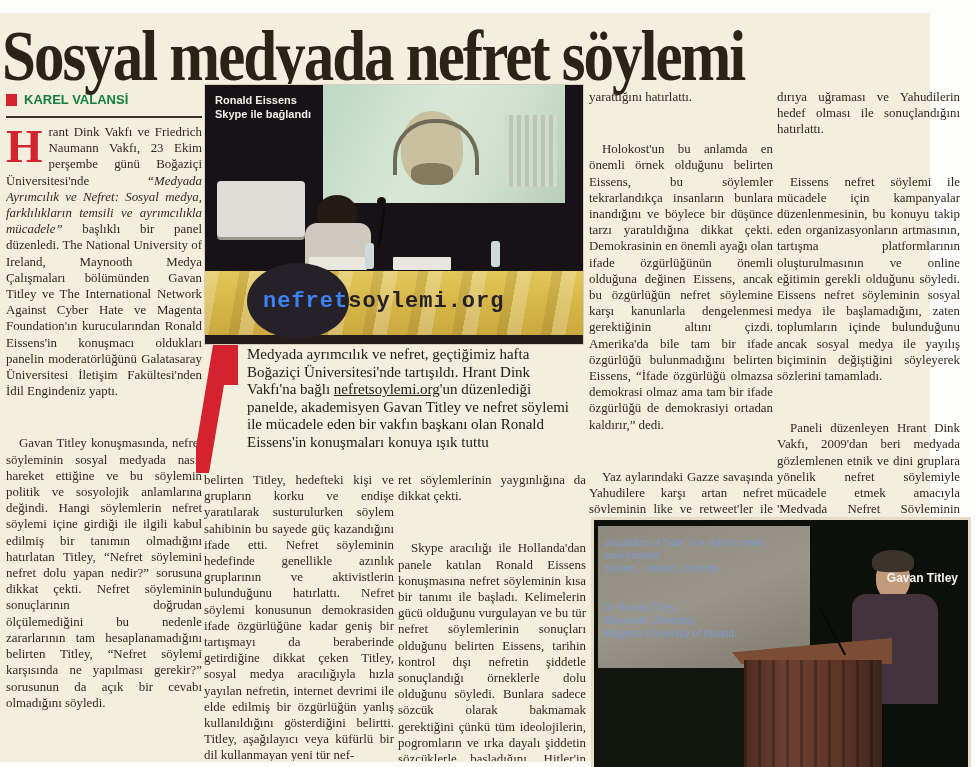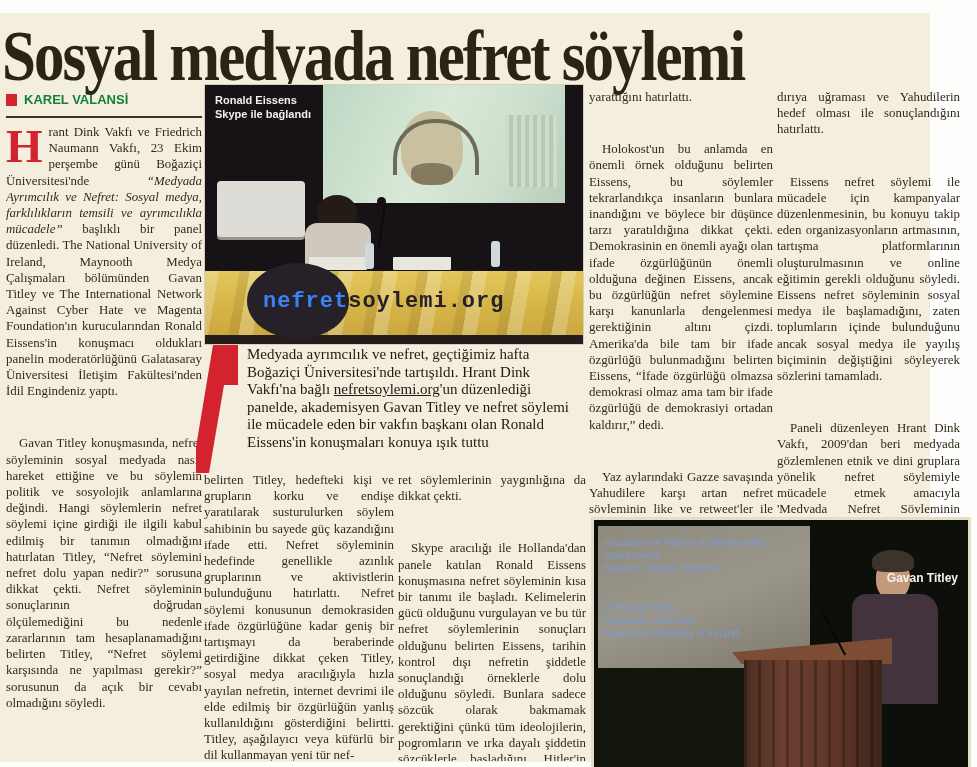--- a/index.html
+++ b/index.html
@@ -165,21 +165,21 @@
 
     <div class="photo-bottom">
       <div class="pb-screen">
         <div class="pb-slide">
           <div>circulation of 'hate' in a hybrid media</div>
           <div>environment</div>
           <div>System, context, contents</div>
           <div class="gap"></div>
           <div>Dr Ronald Titley</div>
           <div>Maynooth University,</div>
-          <div>Naumann University of Ireland.</div>
+          <div>Magenta University of Ireland.</div>
         </div>
       </div>
       <div class="pb-floor"></div>
       <div class="pb-head"></div>
       <div class="pb-hair"></div>
       <div class="pb-body"></div>
       <div class="pb-podium-top"></div>
       <div class="pb-podium"></div>
       <div class="pb-mic"></div>
       <div class="pb-caption">Gavan Titley</div>

